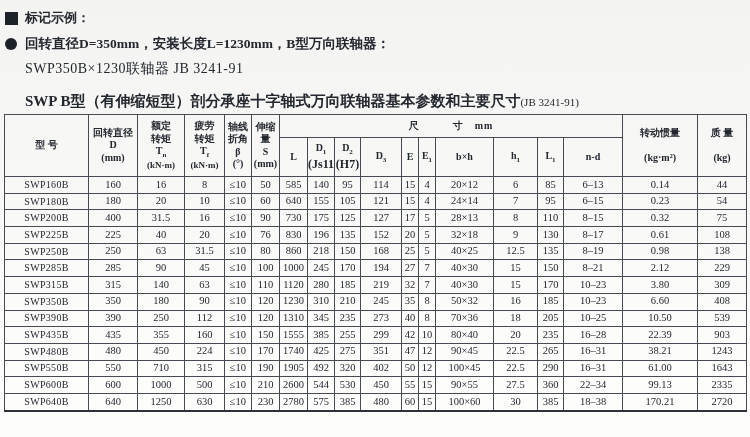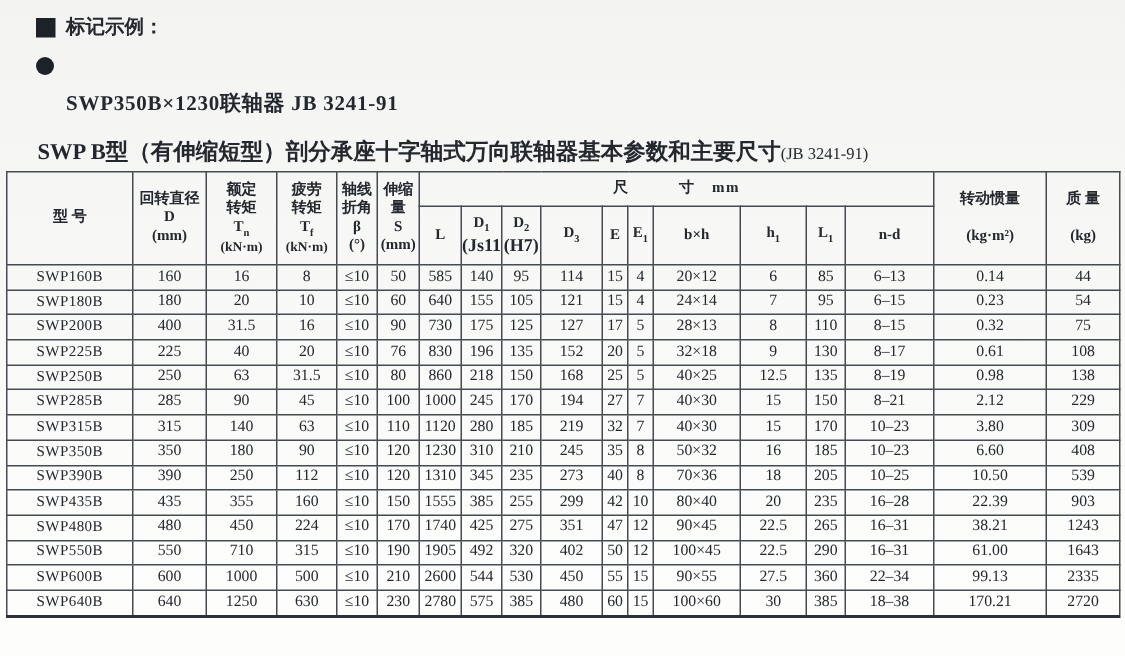--- a/index.html
+++ b/index.html
@@ -4,30 +4,30 @@
 <style>
   html, body { margin: 0; padding: 0; }
   body {
     width: 750px; height: 437px;
     background: linear-gradient(#f3f4f2, #fdfdfc 88%);
     font-family: "Liberation Serif", "DejaVu Serif", serif;
     color: #23272e;
     overflow: hidden;
     position: relative;
   }
-  .top-section { padding: 8px 0 0 24px; }
+  .top-section { padding: 8px 0 0 5px; }
   .mark-line { display: flex; align-items: center; height: 20px; font-size: 13px; font-weight: bold; }
   .sq-bullet {
     width: 13px; height: 13px; background: #1d2128; display: inline-block; margin-right: 7px; flex: 0 0 auto;
   }
   .ci-bullet {
     width: 12px; height: 12px; background: #1d2128; border-radius: 50%; display: inline-block; margin-right: 8px; flex: 0 0 auto;
   }
   .example-line { margin-top: 6px; font-size: 13.5px; font-weight: bold; }
-  .code-line { margin: 6px 0 0 20px; font-size: 14px; font-weight: bold; letter-spacing: 0.5px; }
+  .code-line { margin: 6px 0 0 20px; font-size: 14px; font-weight: normal; letter-spacing: 0.5px; }
 
   .title-line { margin: 14px 0 0 25px; font-size: 15px; font-weight: bold; white-space: nowrap; }
   .title-std { font-size: 11px; font-weight: normal; }
 
   table.main {
     border-collapse: collapse;
     table-layout: fixed;
     width: 742px;
     margin: 3px 0 0 4px;
     border: 1px solid #3c414b;
@@ -56,20 +56,21 @@
 </head>
 <body>
 
 <div class="top-section">
   <div class="mark-line">
     <span class="sq-bullet"></span>
     <span>标记示例：</span>
   </div>
   <div class="mark-line example-line">
     <span class="ci-bullet"></span>
+    <span>回转直径D=350mm，安装长度L=1230mm，B型万向联轴器：</span>
   </div>
   <div class="code-line">SWP350B×1230联轴器  JB 3241-91</div>
 </div>
 
 <div class="title-line">
   <span>SWP  B型（有伸缩短型）剖分承座十字轴式万向联轴器基本参数和主要尺寸</span><span class="title-std">(JB 3241-91)</span>
 </div>
 
 <table class="main">
   <colgroup>

